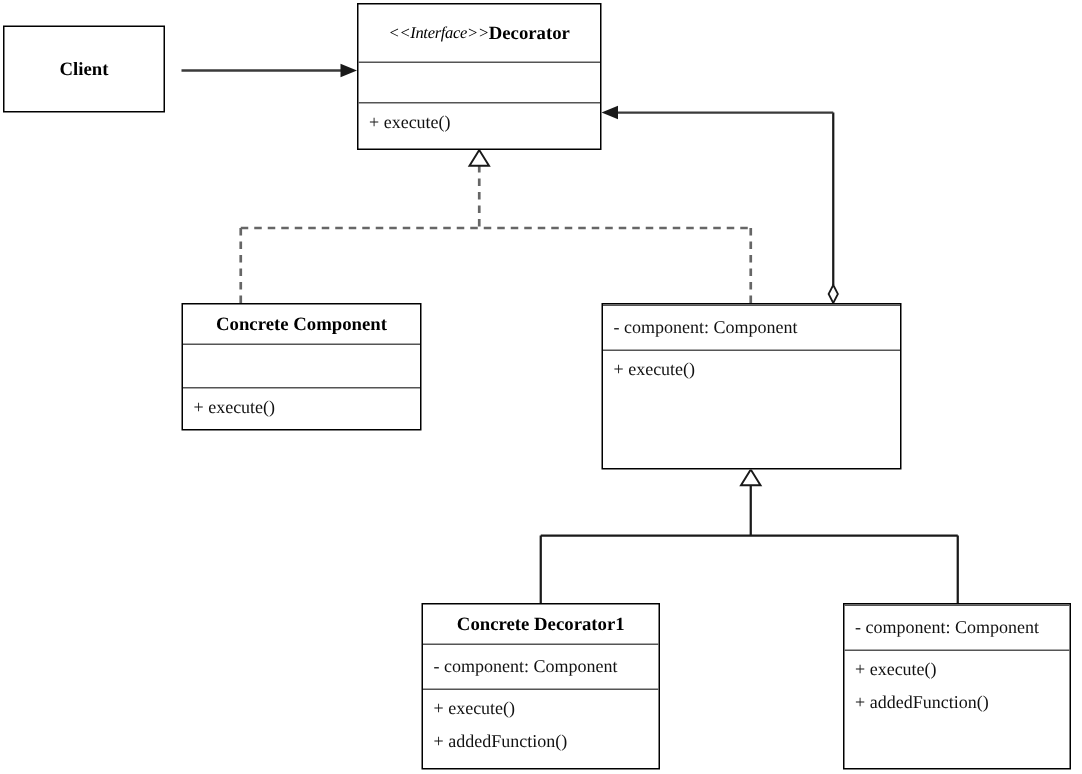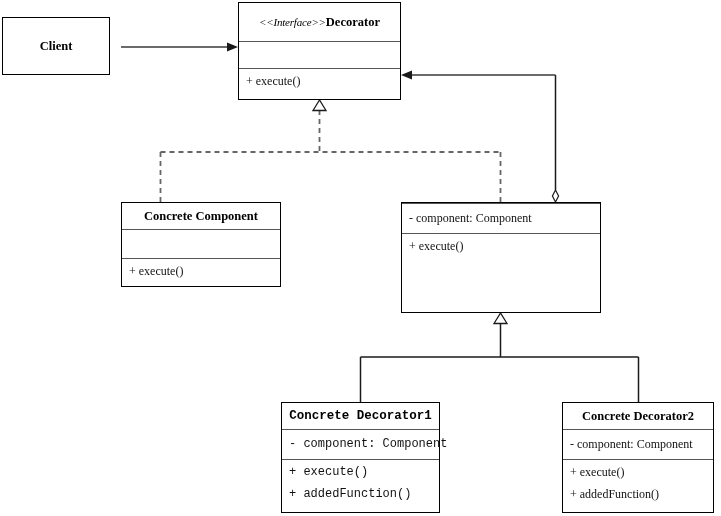--- a/index.html
+++ b/index.html
@@ -71,21 +71,21 @@
   }
   .member {
     white-space: nowrap;
     line-height: 1.1;
   }
   
   #cls-client      { left: 2px;   top: 17px;  width: 108px; height: 58px; }
   #cls-component   { left: 238px; top: 2px;   width: 163px; height: 98px; }
   #cls-concrete-component { left: 81px; top: 202px; width: 160px; height: 85px; margin-left: 40px; }
   #cls-decorator   { left: 401px; top: 202px; width: 200px; height: 111px; }
-  #cls-cd1         { left: 281px; top: 402px; width: 159px; height: 111px; font-family: Liberation Mono, monospace; }
+  #cls-cd1         { left: 281px; top: 402px; width: 159px; height: 111px; }
   #cls-cd2         { left: 562px; top: 402px; width: 152px; height: 111px; }
 
   #cls-client .uml-header { height: 100%; font-size: 12.5px; }
 </style>
 </head>
 <body>
 
 <div id="canvas">
 
   <svg id="edges" viewBox="0 0 721 516" width="721" height="516" xmlns="http://www.w3.org/2000/svg">
@@ -180,23 +180,20 @@
       <div class="member">- component: Component</div>
     </div>
     <div class="divider"></div>
     <div class="uml-compartment">
       <div class="member">+ execute()</div>
       <div class="member">+ addedFunction()</div>
     </div>
   </div>
 
   <div class="uml-class" id="cls-cd2">
-    <div class="uml-header" style="height:26px">
-      <span>Concrete Decorator2</span>
-    </div>
     <div class="divider"></div>
     <div class="uml-compartment" style="height:29px">
       <div class="member">- component: Component</div>
     </div>
     <div class="divider"></div>
     <div class="uml-compartment">
       <div class="member">+ execute()</div>
       <div class="member">+ addedFunction()</div>
     </div>
   </div>

